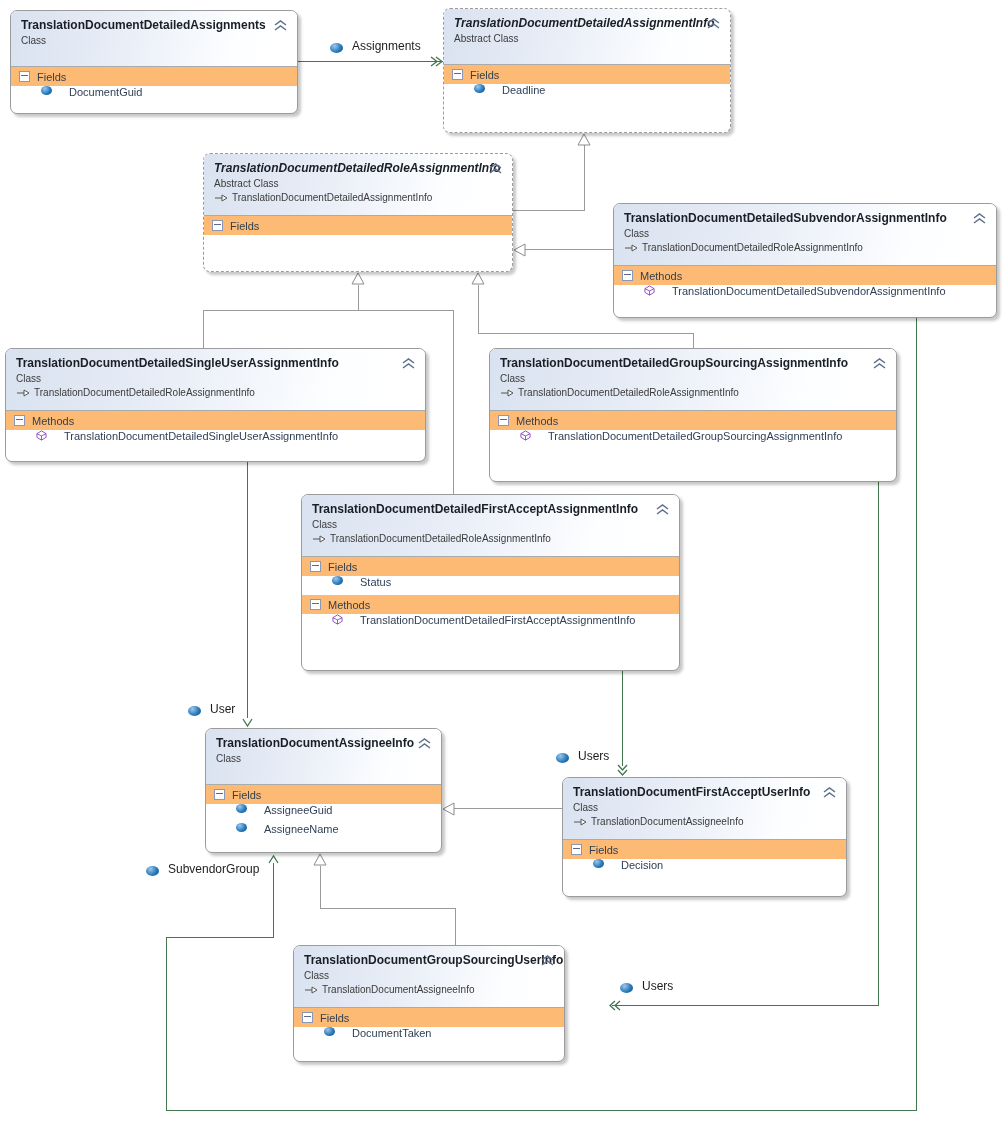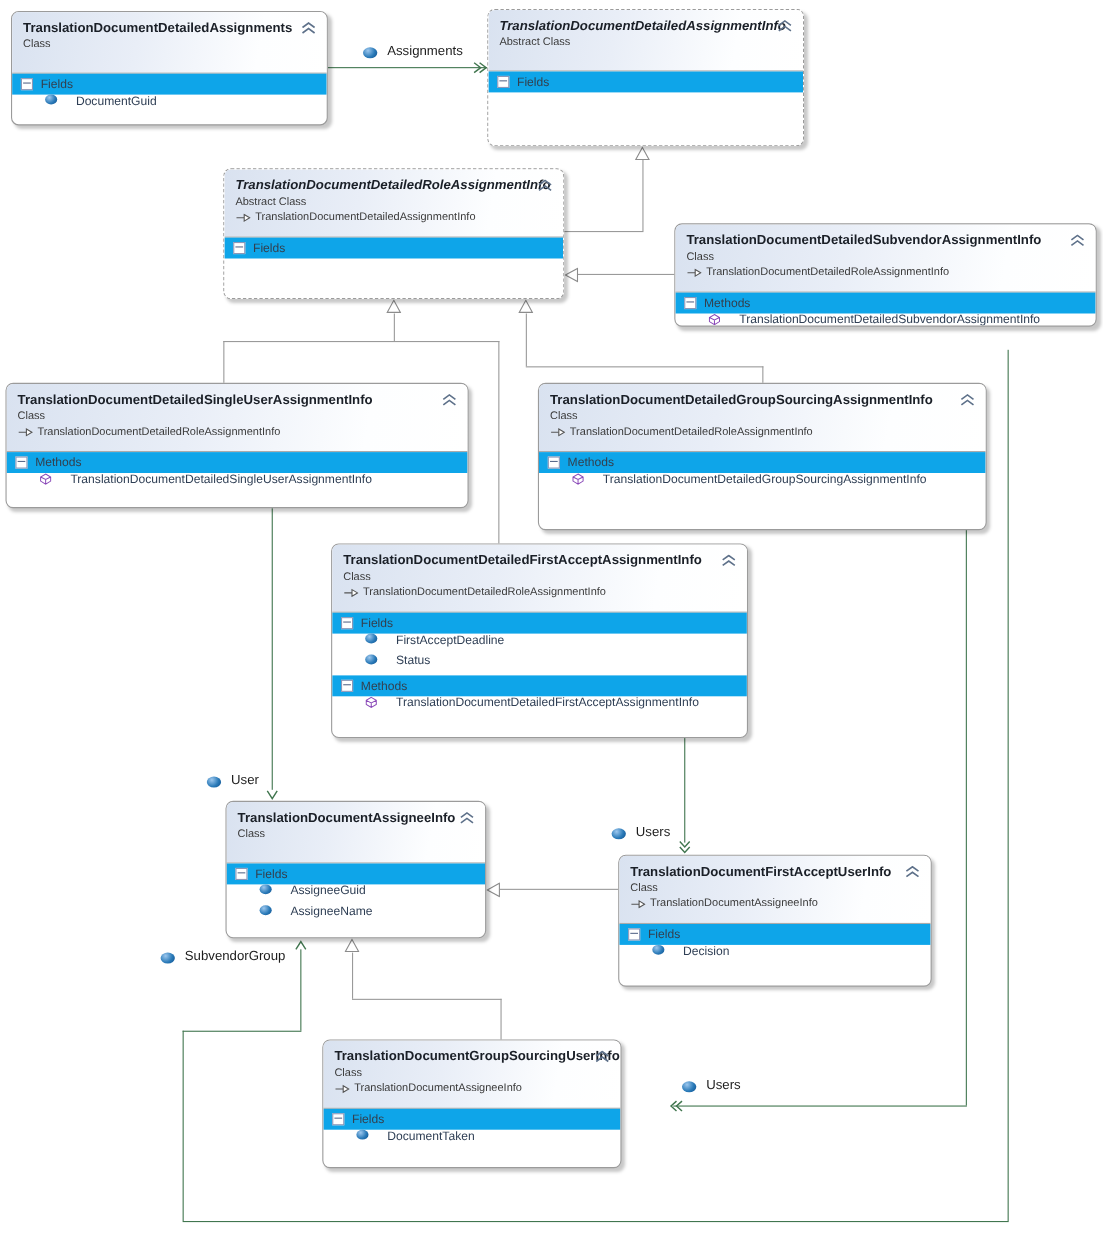--- a/index.html
+++ b/index.html
@@ -12,21 +12,21 @@
   .cls.abstract{border-style:dashed;}
   .hdr{background:linear-gradient(100deg,#d9e2f0 0%,#e9eef7 40%,#fdfeff 78%,#ffffff 100%);
        padding:7px 26px 0 10px;box-sizing:border-box;height:62px;
        border-bottom:1px solid #ababab;}
   .hdr.short{height:56px;}
   .title{font-size:12px;font-weight:bold;color:#1a1f27;white-space:nowrap;line-height:15px;}
   .abstract .title{font-style:italic;}
   .kind{font-size:10px;color:#3a3a3a;line-height:14px;margin-top:1px;}
   .base{font-size:10px;color:#3a3a3a;line-height:14px;display:flex;align-items:center;gap:4px;white-space:nowrap;}
   .chev{position:absolute;top:9px;right:10px;width:13px;height:11px;cursor:pointer;}
-  .band{height:19px;background:#0ea5e9;display:flex;align-items:center;gap:7px;
+  .band{height:19px;background:#fdba74;display:flex;align-items:center;gap:7px;
         padding-left:8px;font-size:11px;color:#33404f;box-sizing:border-box;}
   .minus{width:9px;height:9px;border:1px solid #8a97b8;background:#fff;position:relative;
          display:inline-block;flex:0 0 auto;}
   .minus::after{content:"";position:absolute;left:1px;right:1px;top:3px;height:1px;background:#5a6b8c;}
   .member{height:19px;display:flex;align-items:flex-start;gap:17px;padding-left:30px;
           font-size:11px;color:#2f3f55;white-space:nowrap;}
   .ficon{width:11px;height:9px;border-radius:50%;flex:0 0 auto;
          background:radial-gradient(circle at 35% 30%,#9cc7ee,#2a7ab8 55%,#0b4d8c 100%);}
   .micon{width:11px;height:11px;flex:0 0 auto;}
 
@@ -164,20 +164,24 @@
         <polyline points="1,10 6.5,6 12,10" fill="none" stroke="#5e718a" stroke-width="1.5"></polyline>
       </svg>
     <div class="hdr short">
       <div class="title">TranslationDocumentDetailedAssignmentInfo</div>
       <div class="kind">Abstract Class</div>
     </div>
     <div class="band">
       <span class="minus"></span>
       <span>Fields</span>
     </div>
+    <div class="member">
+      <span class="ficon"></span>
+      <span>Deadline</span>
+    </div>
   </div>
 
   <div class="cls abstract" style="left:203px;top:153px;width:310px;height:119px">
     <svg class="chev" viewBox="0 0 13 11">
         <polyline points="1,5 6.5,1 12,5" fill="none" stroke="#5e718a" stroke-width="1.5"></polyline>
         <polyline points="1,10 6.5,6 12,10" fill="none" stroke="#5e718a" stroke-width="1.5"></polyline>
       </svg>
     <div class="hdr">
       <div class="title">TranslationDocumentDetailedRoleAssignmentInfo</div>
       <div class="kind">Abstract Class</div>
@@ -188,21 +192,21 @@
           </svg>
         <span>TranslationDocumentDetailedAssignmentInfo</span>
       </div>
     </div>
     <div class="band">
       <span class="minus"></span>
       <span>Fields</span>
     </div>
   </div>
 
-  <div class="cls" style="left:613px;top:203px;width:384px;height:94px">
+  <div class="cls" style="left:613px;top:203px;width:384px;height:115px">
     <svg class="chev" viewBox="0 0 13 11">
         <polyline points="1,5 6.5,1 12,5" fill="none" stroke="#5e718a" stroke-width="1.5"></polyline>
         <polyline points="1,10 6.5,6 12,10" fill="none" stroke="#5e718a" stroke-width="1.5"></polyline>
       </svg>
     <div class="hdr">
       <div class="title">TranslationDocumentDetailedSubvendorAssignmentInfo</div>
       <div class="kind">Class</div>
       <div class="base">
         <svg width="14" height="8">
             <path d="M1 4 H8" stroke="#555" fill="none"></path>
@@ -294,24 +298,20 @@
           </svg>
         <span>TranslationDocumentDetailedRoleAssignmentInfo</span>
       </div>
     </div>
     <div class="band">
       <span class="minus"></span>
       <span>Fields</span>
     </div>
     <div class="member">
       <span class="ficon"></span>
-      <span>FirstAcceptDeadline</span>
-    </div>
-    <div class="member">
-      <span class="ficon"></span>
       <span>Status</span>
     </div>
     <div class="band">
       <span class="minus"></span>
       <span>Methods</span>
     </div>
     <div class="member">
       <svg class="micon" viewBox="0 0 12 12">
           <path d="M6 1 L11 4 L11 8 L6 11 L1 8 L1 4 Z M1 4 L6 6.5 L11 4 M6 6.5 L6 11" stroke="#8a49b8" fill="none"></path>
         </svg>

